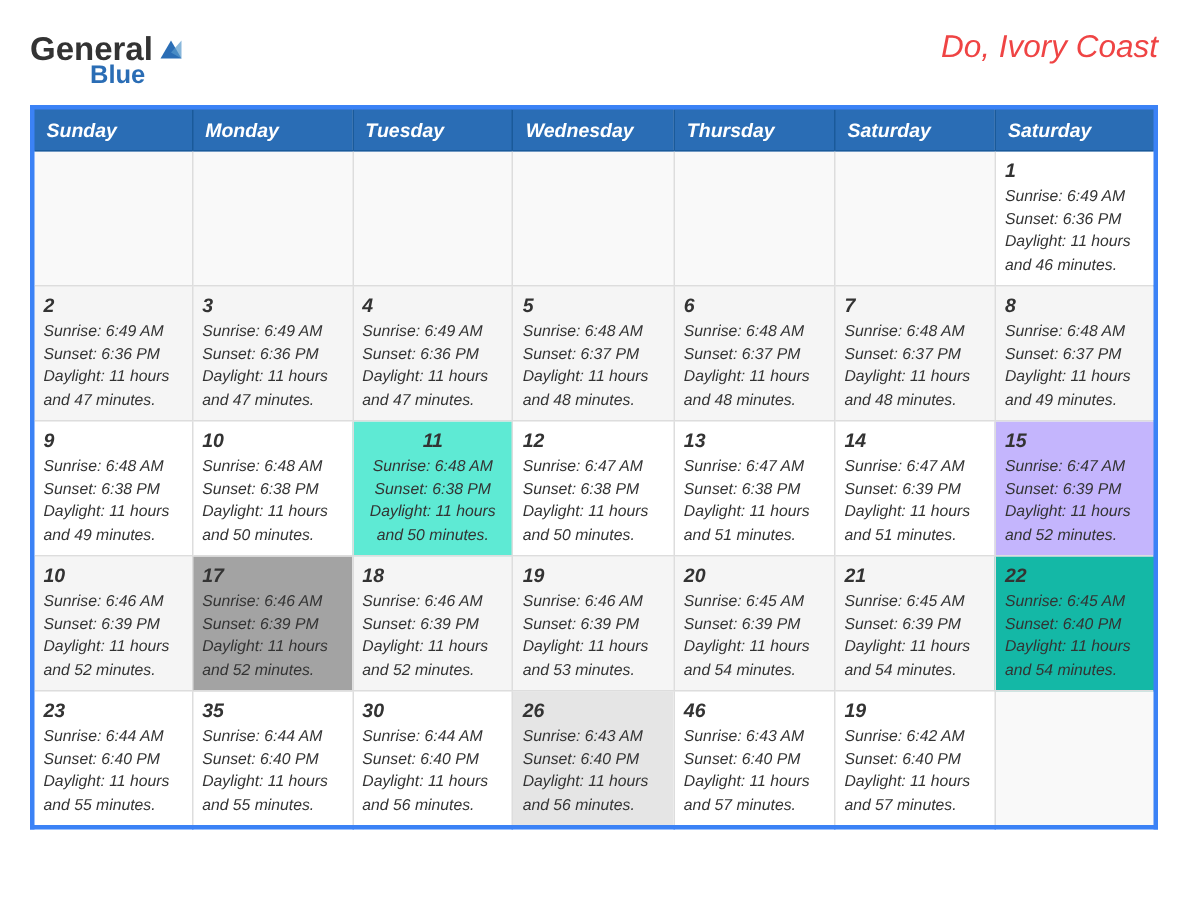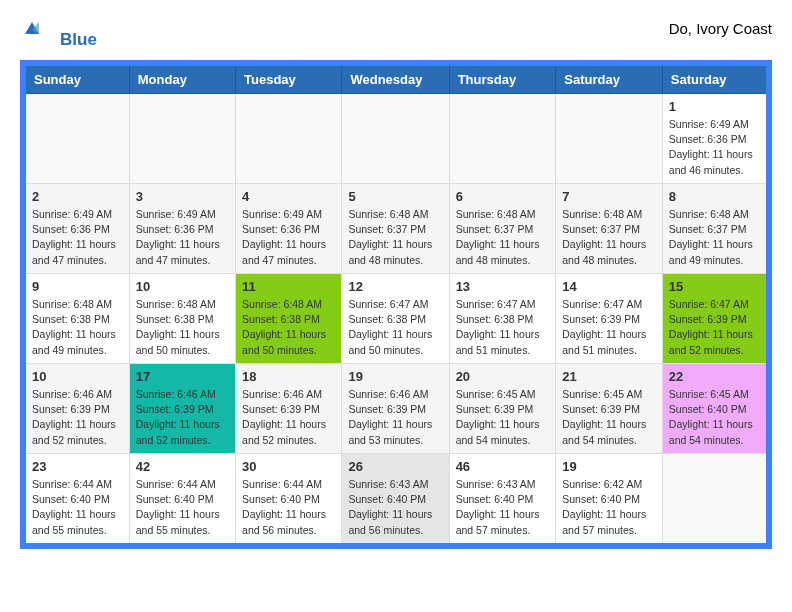--- a/index.html
+++ b/index.html
@@ -23,27 +23,29 @@
     }
     .title-area {
       text-align: right;
     }
     .month-title {
       font-size: 36px;
       color: #333;
       font-weight: normal;
     }
     .location {
-      font-size: 15px;
-      color: #000000;
+      font-size: 21px;
+      color: #ef4444;
+      font-style: italic;
     }
     .calendar {
       width: 100%;
       border-collapse: collapse;
-      border: 6px solid #3b82f6;
+      border: 3px solid #3b82f6;
+      font-style: italic;
     }
     .calendar th {
       background-color: #2a6db5;
       color: #fff;
       text-align: left;
       padding: 6px 8px;
       font-size: 13px;
       font-weight: bold;
       border: 1px solid #1a5a9a;
     }
@@ -74,20 +76,21 @@
     }
     .calendar tr:nth-child(odd) td:not(.empty) {
     }
   </style>
 </head>
 <body>
 
 <div class="header-area">
   <div class="logo">
     <div style="display:flex; align-items:center;">
+      <span style="font-size:22px;font-weight:bold;color:#333;">General</span>
       <svg width="22" height="16" viewBox="0 0 22 16" style="margin:0 1px;">
         <polygon points="4,14 11,2 18,14" fill="#2a6db5"></polygon>
         <polygon points="11,10 18,2 18,14" fill="#5599cc" opacity="0.7"></polygon>
       </svg>
     </div>
     <span style="font-size:17px;font-weight:bold;color:#2a6db5;margin-top:-6px;margin-left:40px;">Blue</span>
   </div>
   <div class="title-area">
     <div class="location">Do, Ivory Coast</div>
   </div>
@@ -180,21 +183,21 @@
 Daylight: 11 hours
 and 49 minutes.</div>
         </td>
         <td style="background: rgb(255, 255, 255);">
           <span class="day-number">10</span>
           <div class="day-info" style="white-space: pre-line;">Sunrise: 6:48 AM
 Sunset: 6:38 PM
 Daylight: 11 hours
 and 50 minutes.</div>
         </td>
-        <td style="background: #84cc16;">
+        <td style="background: #5eead4; text-align: center;">
           <span class="day-number">11</span>
           <div class="day-info" style="white-space: pre-line;">Sunrise: 6:48 AM
 Sunset: 6:38 PM
 Daylight: 11 hours
 and 50 minutes.</div>
         </td>
         <td style="background: rgb(255, 255, 255);">
           <span class="day-number">12</span>
           <div class="day-info" style="white-space: pre-line;">Sunrise: 6:47 AM
 Sunset: 6:38 PM
@@ -208,37 +211,37 @@
 Daylight: 11 hours
 and 51 minutes.</div>
         </td>
         <td style="background: rgb(255, 255, 255); margin-top: 48px;">
           <span class="day-number">14</span>
           <div class="day-info" style="white-space: pre-line;">Sunrise: 6:47 AM
 Sunset: 6:39 PM
 Daylight: 11 hours
 and 51 minutes.</div>
         </td>
-        <td style="background: #84cc16;">
+        <td style="background: #c4b5fd;">
           <span class="day-number">15</span>
           <div class="day-info" style="white-space: pre-line;">Sunrise: 6:47 AM
 Sunset: 6:39 PM
 Daylight: 11 hours
 and 52 minutes.</div>
         </td>
       </tr>
       <tr>
         <td style="background: rgb(245, 245, 245);">
           <span class="day-number">10</span>
           <div class="day-info" style="white-space: pre-line;">Sunrise: 6:46 AM
 Sunset: 6:39 PM
 Daylight: 11 hours
 and 52 minutes.</div>
         </td>
-        <td style="background: #14b8a6;">
+        <td style="background: #a3a3a3;">
           <span class="day-number">17</span>
           <div class="day-info" style="white-space: pre-line;">Sunrise: 6:46 AM
 Sunset: 6:39 PM
 Daylight: 11 hours
 and 52 minutes.</div>
         </td>
         <td style="background: rgb(245, 245, 245);">
           <span class="day-number">18</span>
           <div class="day-info" style="white-space: pre-line;">Sunrise: 6:46 AM
 Sunset: 6:39 PM
@@ -259,38 +262,38 @@
 Daylight: 11 hours
 and 54 minutes.</div>
         </td>
         <td style="background: rgb(245, 245, 245);">
           <span class="day-number">21</span>
           <div class="day-info" style="white-space: pre-line;">Sunrise: 6:45 AM
 Sunset: 6:39 PM
 Daylight: 11 hours
 and 54 minutes.</div>
         </td>
-        <td style="background: #f0abfc;">
+        <td style="background: #14b8a6;">
           <span class="day-number">22</span>
           <div class="day-info" style="white-space: pre-line;">Sunrise: 6:45 AM
 Sunset: 6:40 PM
 Daylight: 11 hours
 and 54 minutes.</div>
         </td>
       </tr>
       <tr>
         <td style="background: rgb(255, 255, 255);">
           <span class="day-number">23</span>
           <div class="day-info" style="white-space: pre-line;">Sunrise: 6:44 AM
 Sunset: 6:40 PM
 Daylight: 11 hours
 and 55 minutes.</div>
         </td>
         <td style="background: rgb(255, 255, 255);">
-          <span class="day-number">42</span>
+          <span class="day-number">35</span>
           <div class="day-info" style="white-space: pre-line;">Sunrise: 6:44 AM
 Sunset: 6:40 PM
 Daylight: 11 hours
 and 55 minutes.</div>
         </td>
         <td style="background: rgb(255, 255, 255);">
           <span class="day-number">30</span>
           <div class="day-info" style="white-space: pre-line;">Sunrise: 6:44 AM
 Sunset: 6:40 PM
 Daylight: 11 hours

